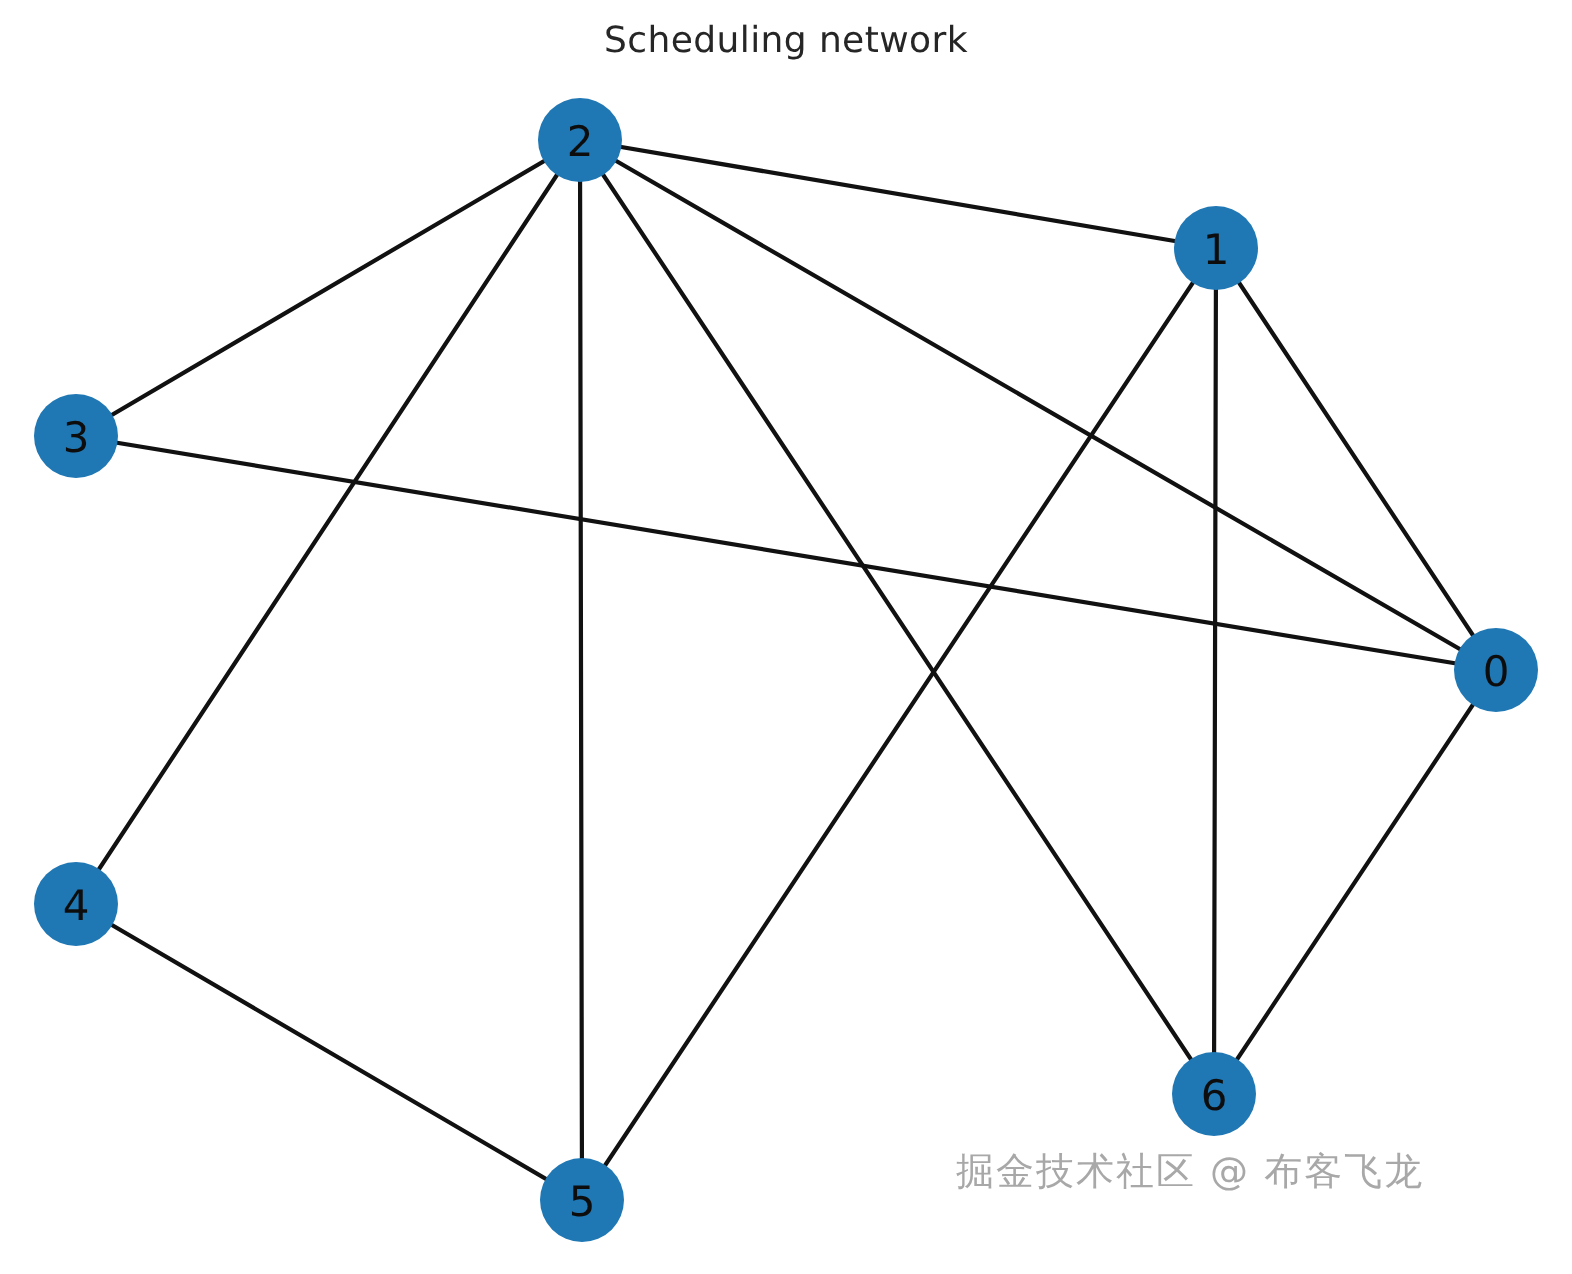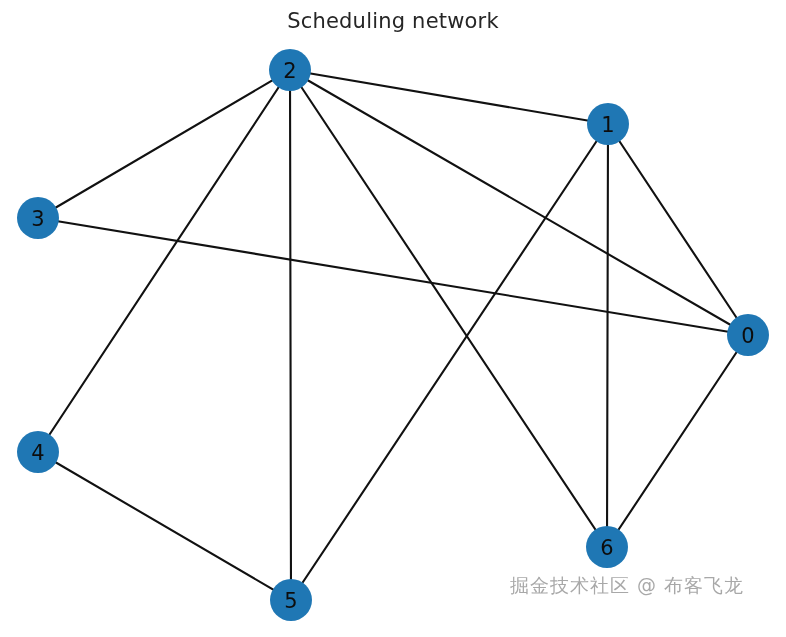--- a/index.html
+++ b/index.html
@@ -19,21 +19,21 @@
     width: 786px;
     height: 637px;
     background: #ffffff;
   }
   #graph-title {
     position: absolute;
     top: 8px;
     left: 0;
     width: 786px;
     text-align: center;
-    font-size: 21px;
+    font-size: 18px;
     font-family: "DejaVu Sans", sans-serif;
     color: #262626;
     font-weight: normal;
     letter-spacing: 0.2px;
     margin: 0;
     line-height: 26px;
     user-select: none;
   }
   #network-canvas {
     position: absolute;
@@ -65,21 +65,20 @@
     position: absolute;
     left: 478px;
     top: 573px;
     font-family: "DejaVu Sans", sans-serif;
     font-size: 19px;
     color: #9a9a9a;
     white-space: nowrap;
     letter-spacing: 1px;
     user-select: none;
     opacity: 0.85;
-    margin-left: 32px;
   }
 </style>
 </head>
 <body>
 
 <div id="figure">
 
   <div id="graph-title">Scheduling network</div>
 
   <svg id="network-canvas" viewBox="0 0 786 637">

